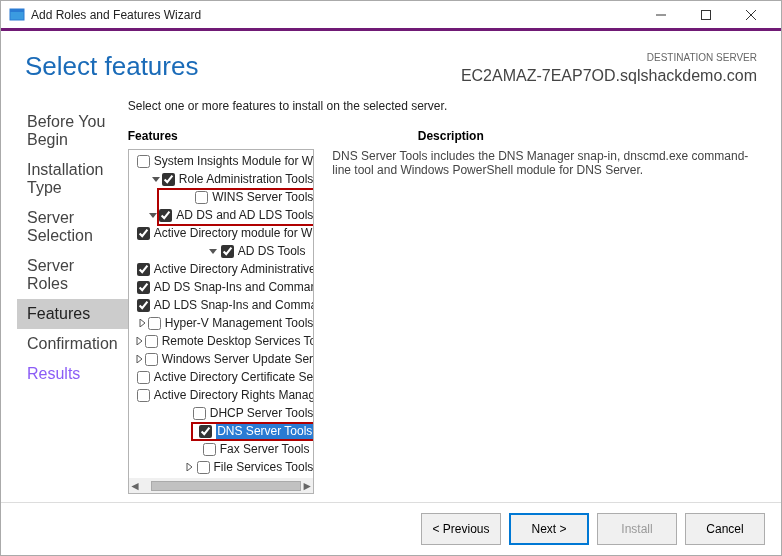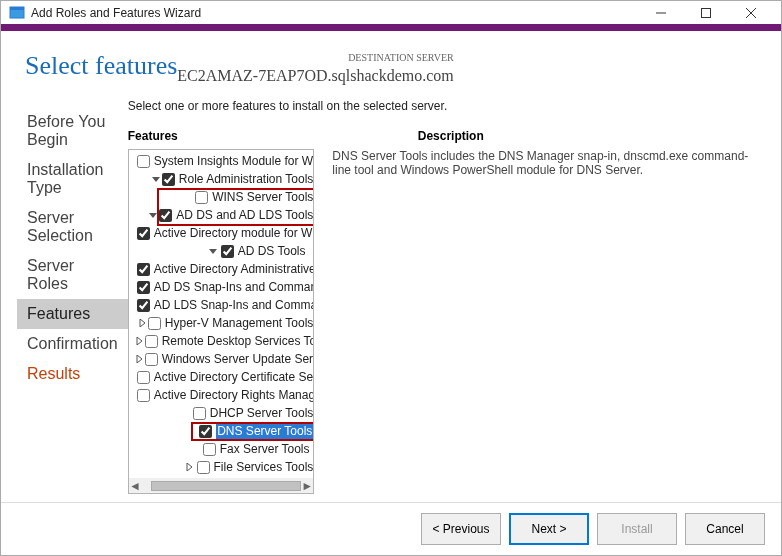--- a/index.html
+++ b/index.html
@@ -1,37 +1,37 @@
 <!DOCTYPE html>
 <html><head>
 <meta charset="utf-8">
 <style>
   * { box-sizing: border-box; margin: 0; padding: 0; }
   body { font-family: "Segoe UI", Tahoma, sans-serif; font-size: 12px; background: #fff; width: 782px; height: 556px; overflow: hidden; border: 1px solid #aaa; position: relative; }
 
   
-  .titlebar { height: 30px; display: flex; align-items: center; padding: 0 8px; border-bottom: 7px solid #701a75; }
+  .titlebar { height: 30px; display: flex; align-items: center; padding: 0 8px; border-bottom: 3px solid #701a75; }
   .titlebar .app-icon { width: 16px; height: 16px; margin-right: 6px; }
   .titlebar .title { flex: 1 1 auto; font-size: 12px; color: #222; }
   .winbtns { display: flex; }
   .winbtn { width: 45px; height: 28px; display: flex; align-items: center; justify-content: center; color: #333; cursor: pointer; }
   .winbtn svg { width: 10px; height: 10px; }
 
   
-  .header { padding: 20px 24px 10px 24px; display: flex; align-items: flex-start; justify-content: flex-start; font-family: Liberation Serif, serif; }
+  .header { padding: 20px 24px 10px 24px; display: flex; align-items: flex-start; justify-content: space-between; }
   .page-title { color: #1a6bb8; font-size: 26px; font-weight: 300; }
   .dest { text-align: right; font-size: 10px; color: #666; line-height: 1.4; }
   .dest .dest-label { font-size: 10px; }
   .dest .dest-server { font-size: 16px; color: #444; }
 
   
   .body { display: flex; padding: 0 0 0 0; }
   .sidebar { width: 170px; padding: 10px 0 0 16px; }
   .navitem { font-size: 16px; padding: 6px 10px; color: #444; cursor: pointer; }
-  .navitem.disabled { color: #c2410c; cursor: default; }
+  .navitem.disabled { color: #8b5cf6; cursor: default; }
   .navitem.selected { background: #ccc; color: #222; }
 
   .main { flex: 1 1 auto; padding-right: 10px; }
   .instruction { font-size: 12px; color: #222; margin: 2px 0 16px 0; }
   .colhead { display: flex; justify-content: flex-start; gap: 240px; font-size: 12px; font-weight: 700; margin-bottom: 6px; }
   .colhead .ch1 { }
   .colhead .ch2 { }
   .content-row { display: flex; gap: 18px; }
   .features-pane { width: 318px; height: 345px; border: 1px solid #b3b3b3; background: #fff; position: relative; overflow: hidden; }
   .features-scroll { height: 330px; overflow: hidden; position: relative; }

